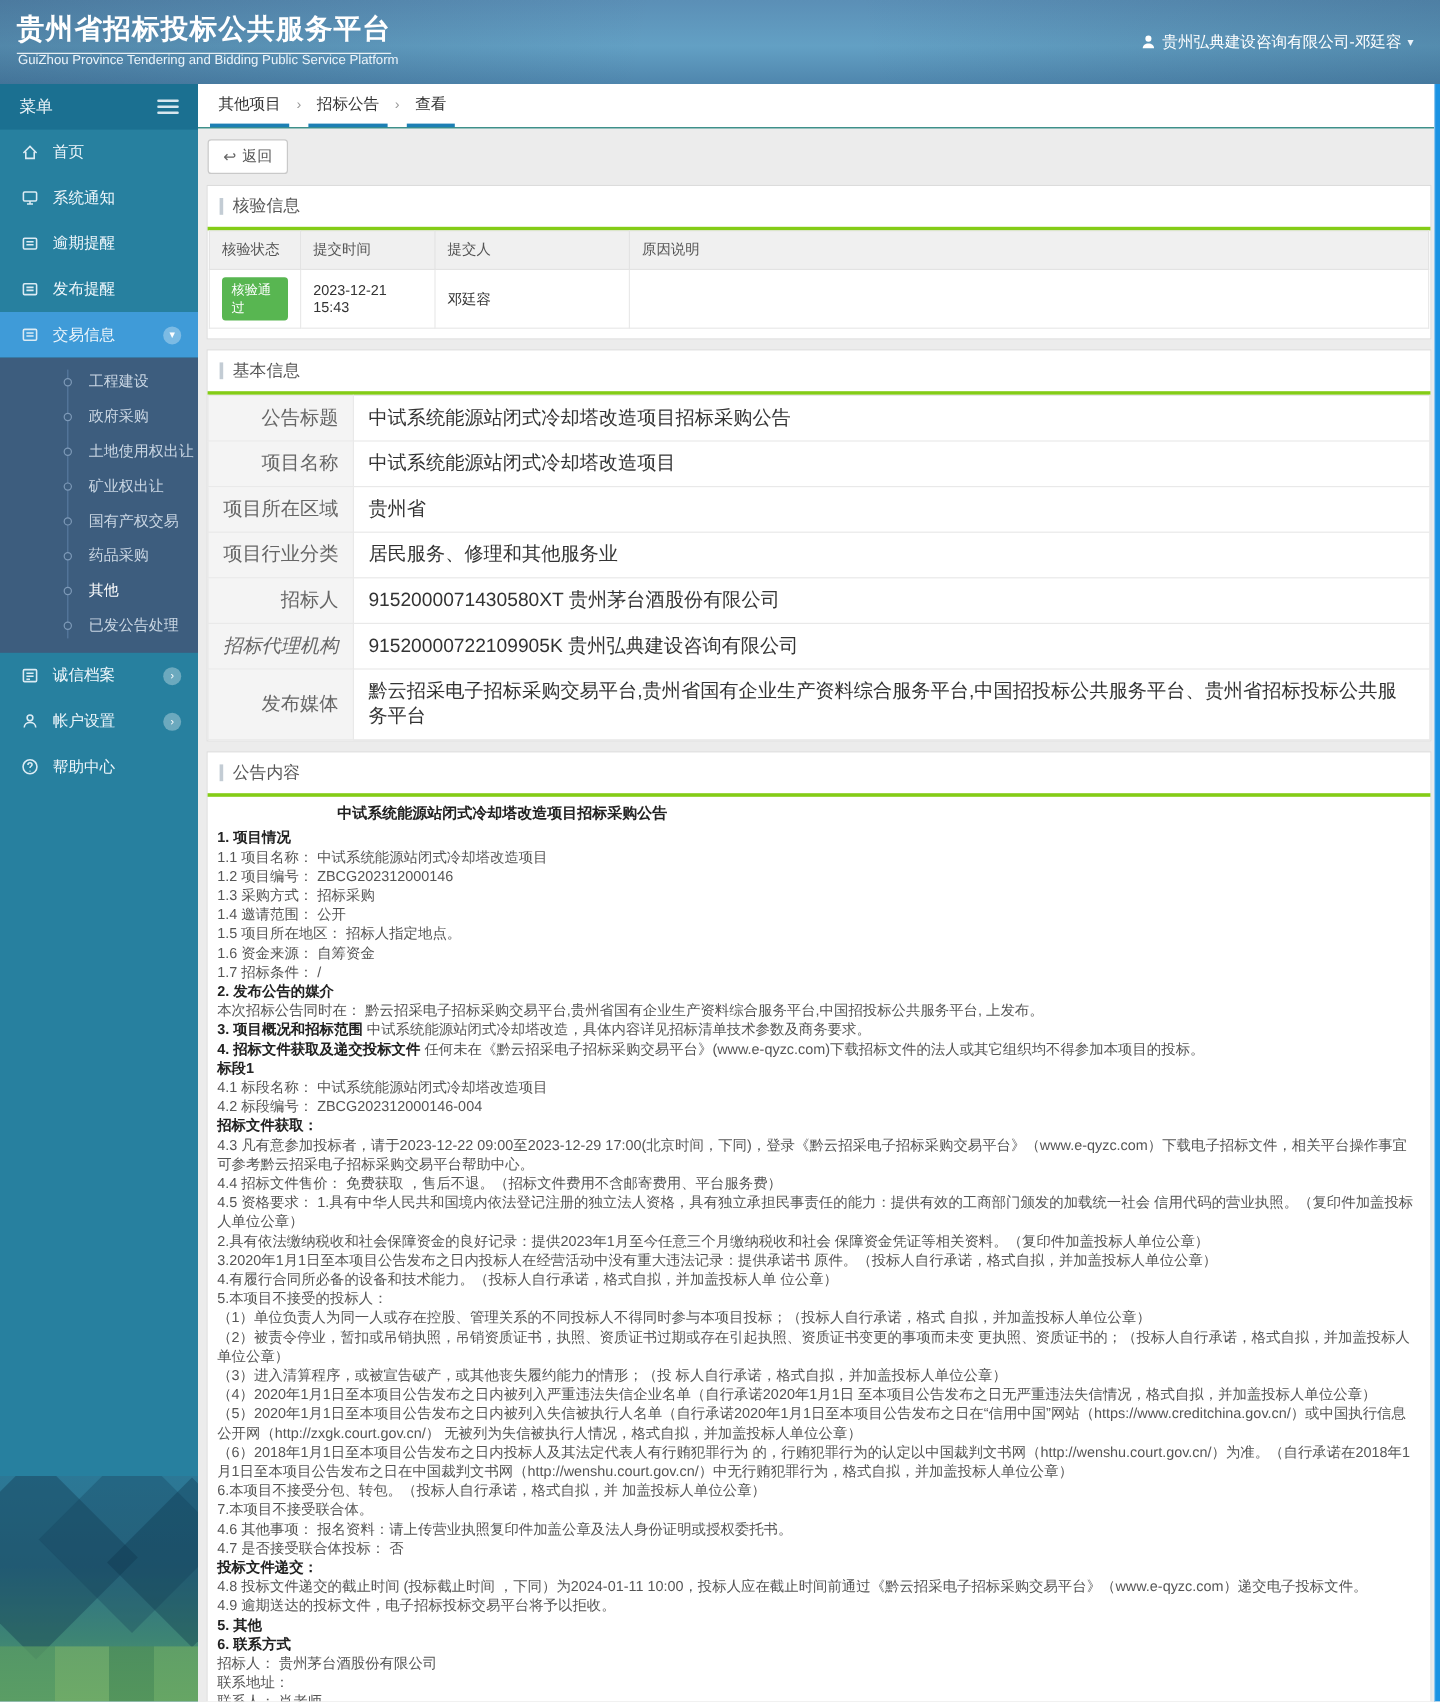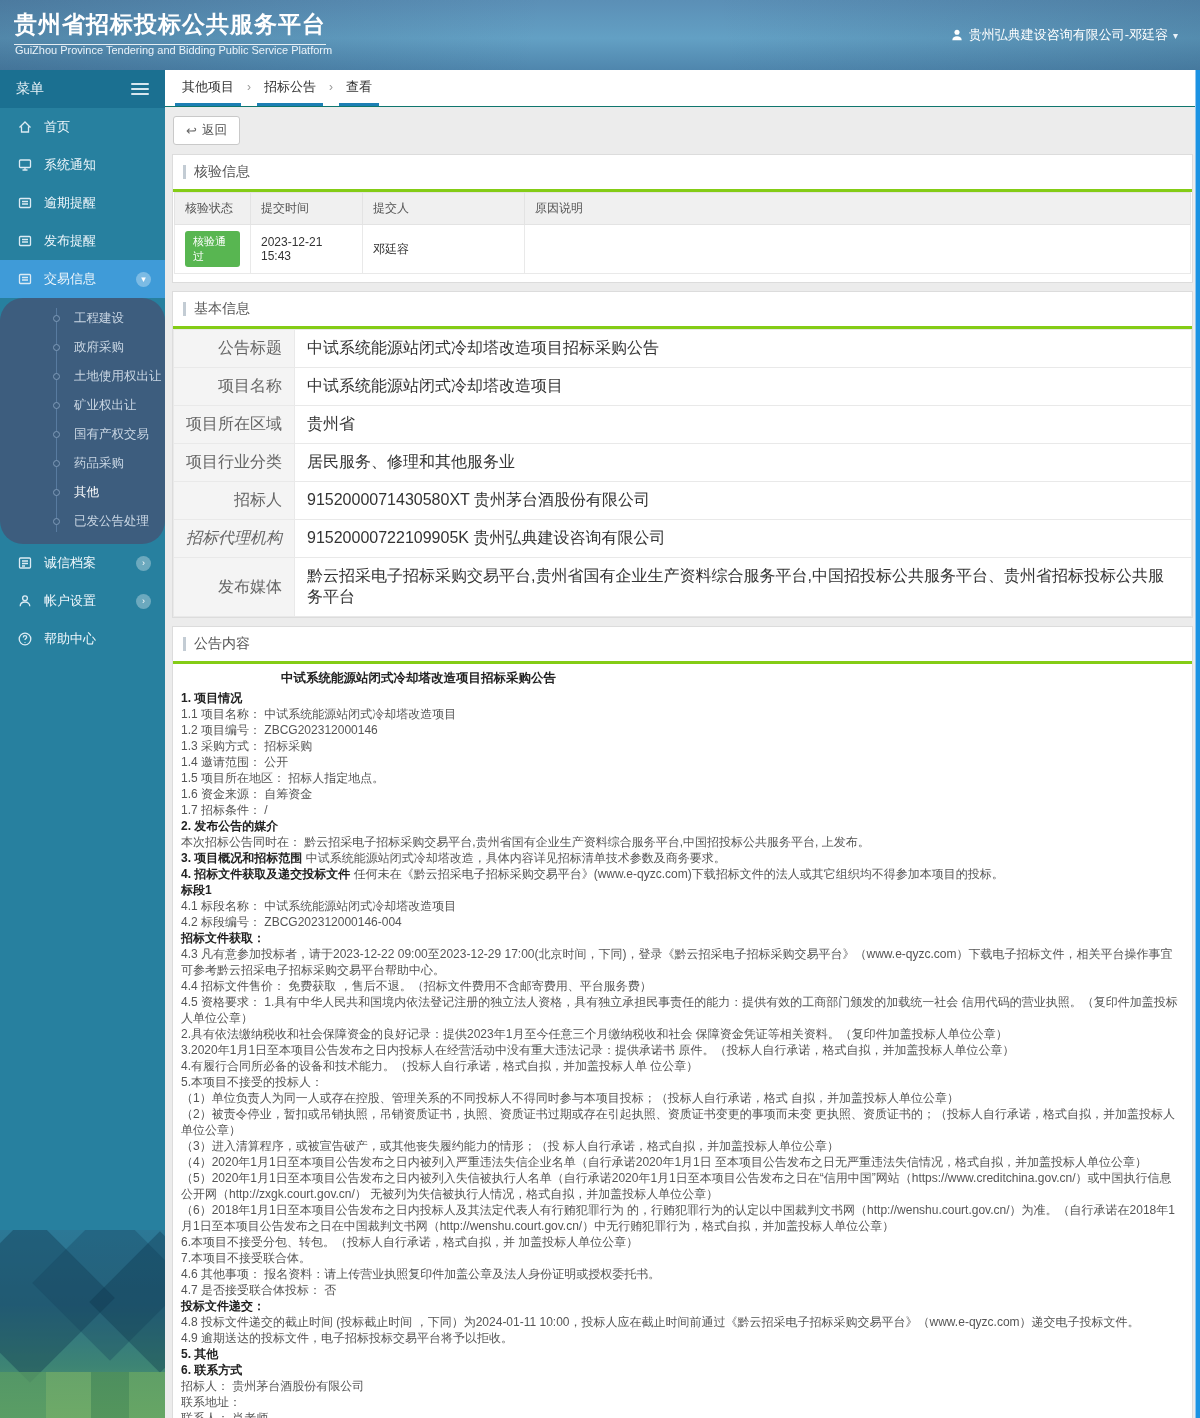--- a/index.html
+++ b/index.html
@@ -21,21 +21,21 @@
 
   
   .sidebar { position:absolute; top:70px; left:0; width:165px; bottom:0; background:#27809f; z-index:4; }
   .menu-head { height:38px; background:#1b7091; color:#e8f2f7; font-size:14px; display:flex; align-items:center; justify-content:space-between; padding:0 16px; }
   .burger { width:18px; cursor:pointer; }
   .burger span { display:block; height:2px; background:#d7e6ee; margin:3px 0; border-radius:1px; }
   .side-item { height:38px; display:flex; align-items:center; gap:11px; padding:0 14px 0 17px; color:#eef6fb; font-size:13px; cursor:pointer; position:relative; }
   .side-item .icn { width:16px; height:16px; flex:0 0 16px; }
   .side-item.active { background:#3f9bd8; }
   .circ { margin-left:auto; width:15px; height:15px; border-radius:50%; background:rgba(255,255,255,.32); color:#fff; font-size:9px; display:flex; align-items:center; justify-content:center; }
-  .submenu { background:#3d5d7e; padding:6px 0 8px 0; position:relative;border-radius:23px; }
+  .submenu { background:#3d5d7e; padding:6px 0 8px 0; position:relative; }
   .submenu::before { content:""; position:absolute; left:56px; top:10px; bottom:12px; width:1px; background:#5b7root; background:#587ba0; }
   .sub-item { height:29px; line-height:29px; padding-left:74px; color:#c9d6e3; font-size:12.5px; cursor:pointer; position:relative; }
   .sub-item::before { content:""; position:absolute; left:53px; top:11px; width:5px; height:5px; border:1px solid #7e9ab8; border-radius:50%; background:#3d5d7e; }
   .sub-item.on { color:#ffffff; }
   .sidebar-photo { position:absolute; left:0; bottom:0; width:165px; height:188px; overflow:hidden;
     background:linear-gradient(180deg,#2c7896 0%, #2d7089 40%, #3d8474 72%, #5ca269 100%); }
   .mt { position:absolute; background:rgba(15,55,80,.38); }
   .m1 { left:-30px; top:8px;  width:120px; height:120px; transform:rotate(45deg); }
   .m2 { left:55px;  top:-2px; width:110px; height:110px; transform:rotate(45deg); background:rgba(20,62,88,.30); }
   .m3 { left:110px; top:22px; width:100px; height:100px; transform:rotate(45deg); background:rgba(12,50,74,.34); }

